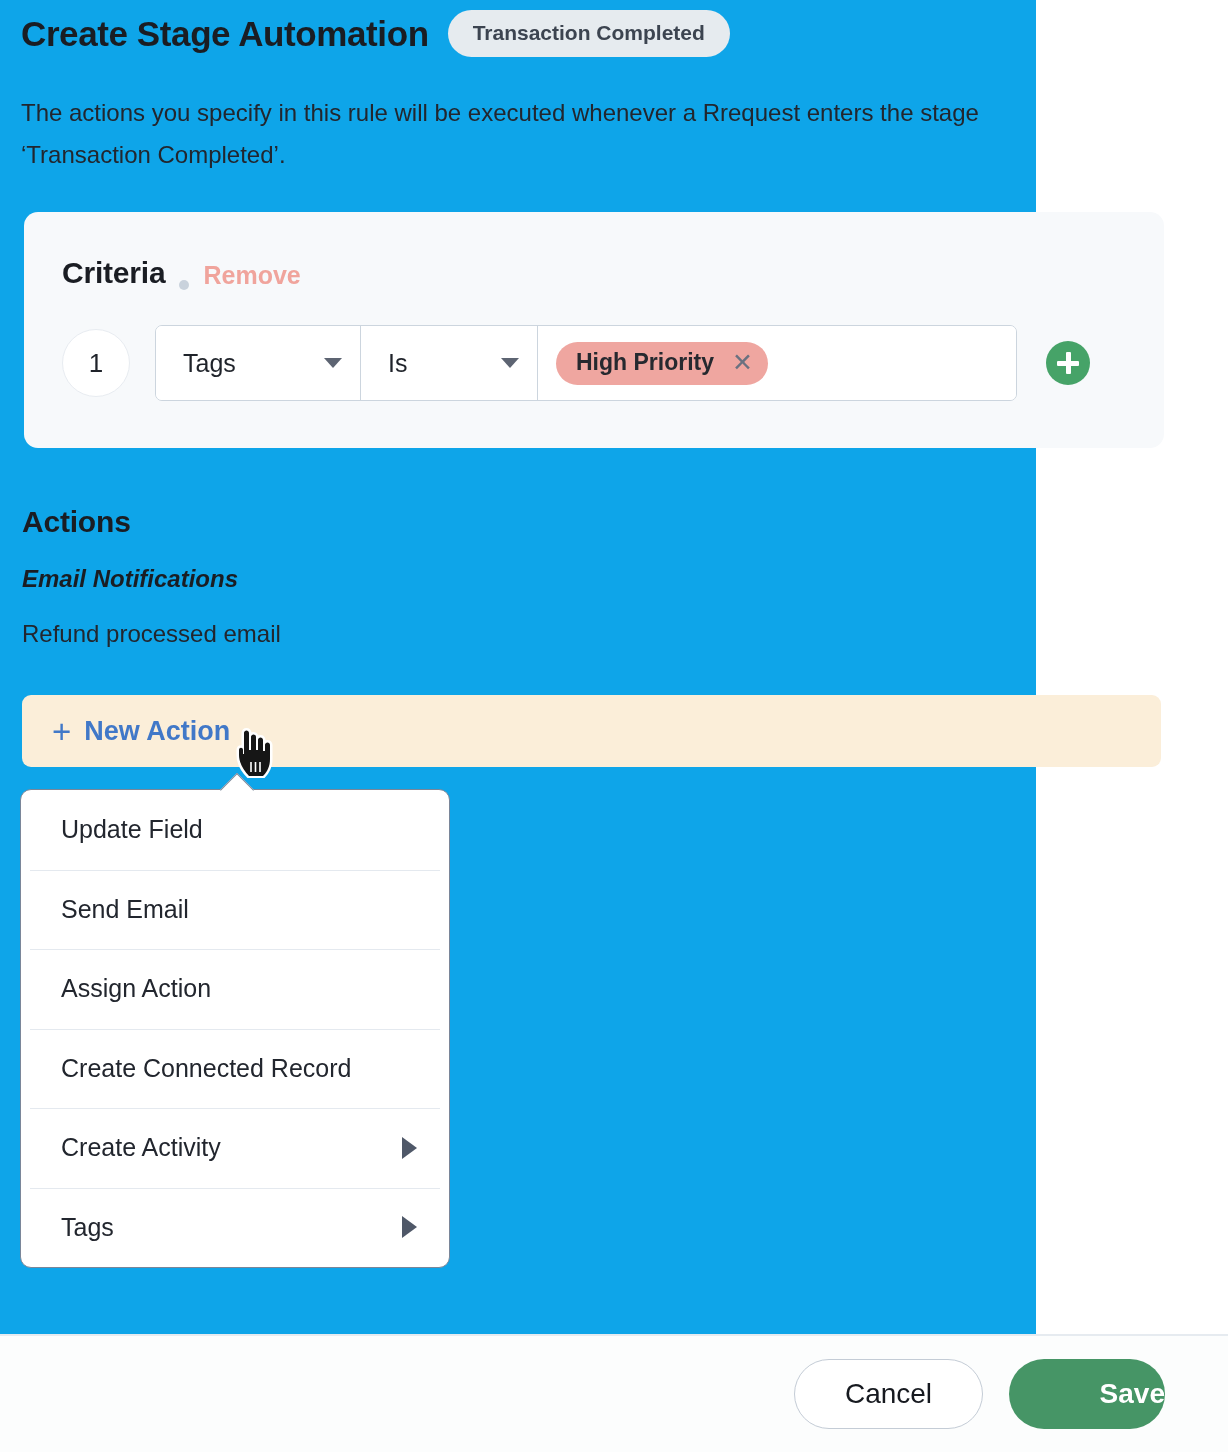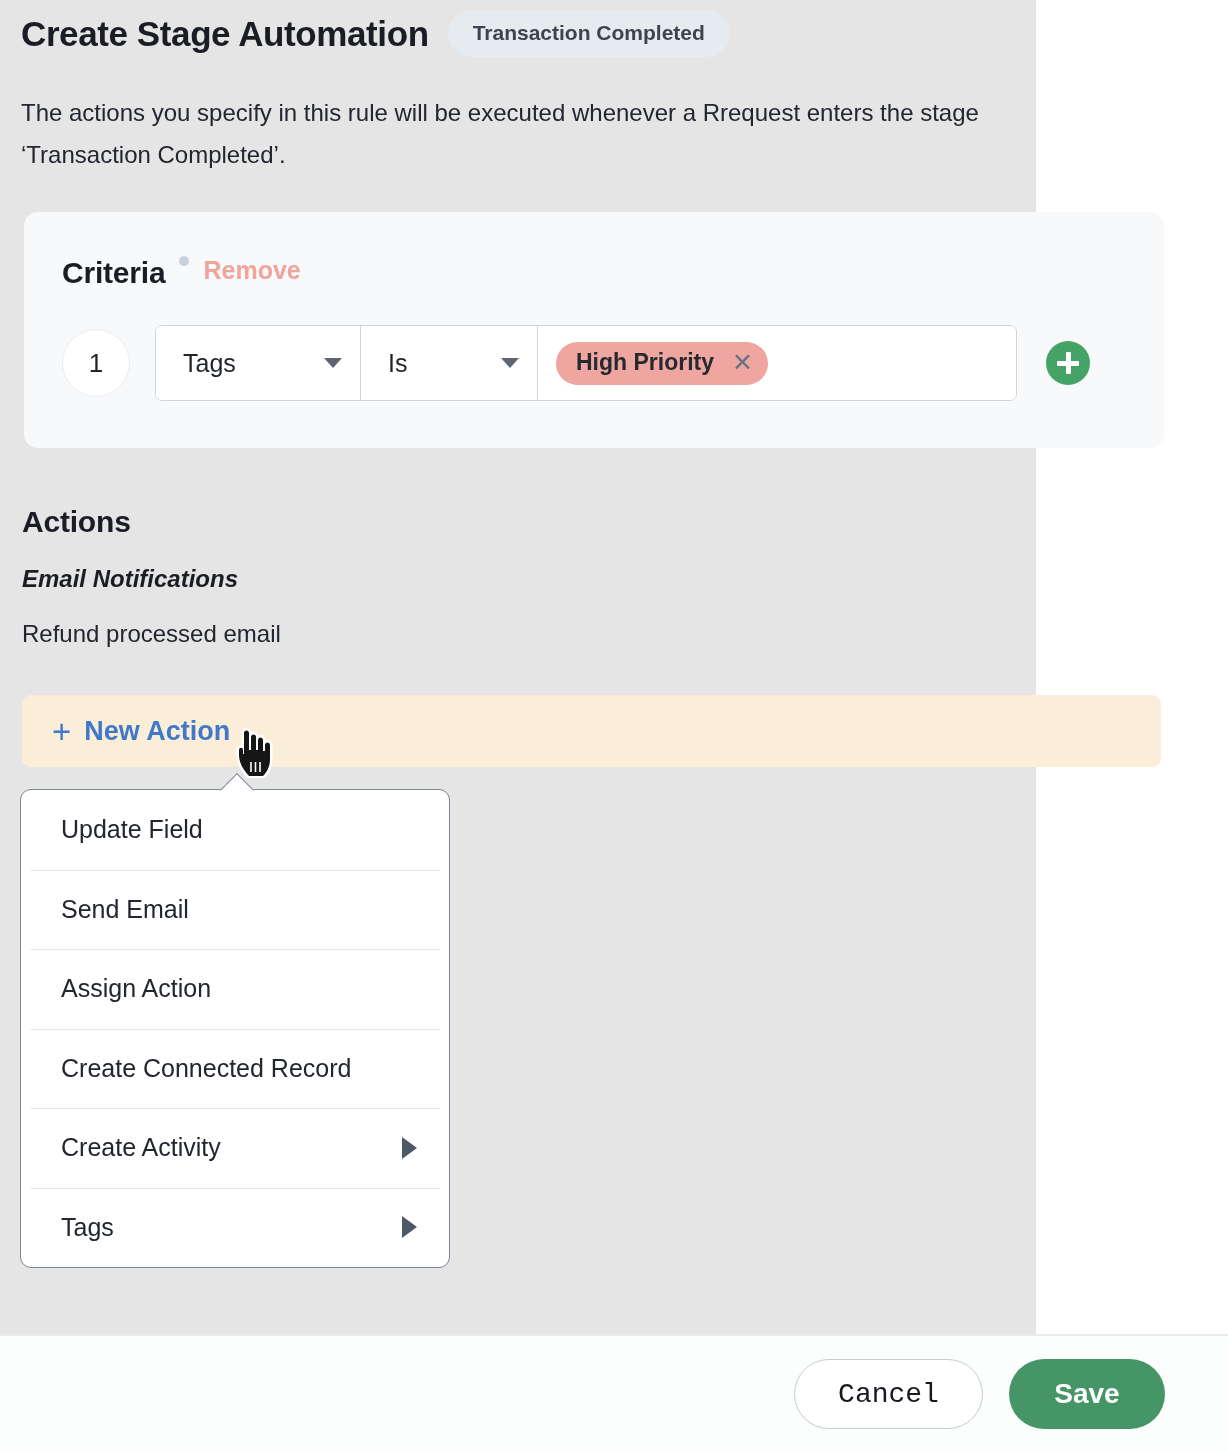--- a/index.html
+++ b/index.html
@@ -9,21 +9,21 @@
     height: 1452px;
     background: #ffffff;
     font-family: "Liberation Sans", sans-serif;
     overflow: hidden;
   }
 
   #page {
     position: relative;
     width: 1036px;
     height: 1452px;
-    background: #e5e5e5;
+    background: #0ea5e9;
   }
 
   
   .header-row {
     position: absolute;
     left: 21px;
     top: 10px;
     display: flex;
     align-items: center;
     gap: 19px;
@@ -68,21 +68,21 @@
     width: 1140px;
     height: 236px;
     background: #f7f9fb;
     border-radius: 14px;
   }
   .criteria-head {
     position: absolute;
     left: 38px;
     top: 44px;
     display: flex;
-    align-items: flex-start;
+    align-items: flex-end;
     gap: 14px;
   }
   .criteria-title {
     font-size: 30px;
     font-weight: bold;
     color: #1a1d23;
     letter-spacing: -0.2px;
   }
   .bullet-dot {
     width: 10px; height: 10px;
@@ -335,33 +335,34 @@
     padding-right: 63px;
     gap: 26px;
   }
   .btn-cancel {
     width: 189px; height: 70px;
     border-radius: 36px;
     border: 1.6px solid #c4ccd6;
     background: #ffffff;
     color: #16191f;
     font-size: 28px;
-    font-family: Liberation Mono, monospace;
+    font-family: Liberation Sans, sans-serif;
     cursor: pointer;
   }
   .btn-save {
     width: 156px; height: 70px;
     border-radius: 36px;
     border: none;
     background: #469566;
     color: #ffffff;
     font-size: 28px;
     font-weight: bold;
     font-family: "Liberation Sans", sans-serif;
     cursor: pointer;
+    text-align: right;
   }
 </style>
 </head>
 <body>
 
 <div id="page">
 
   <div class="header-row">
     <div class="page-title">Create Stage Automation</div>
     <div class="stage-badge">Transaction Completed</div>

